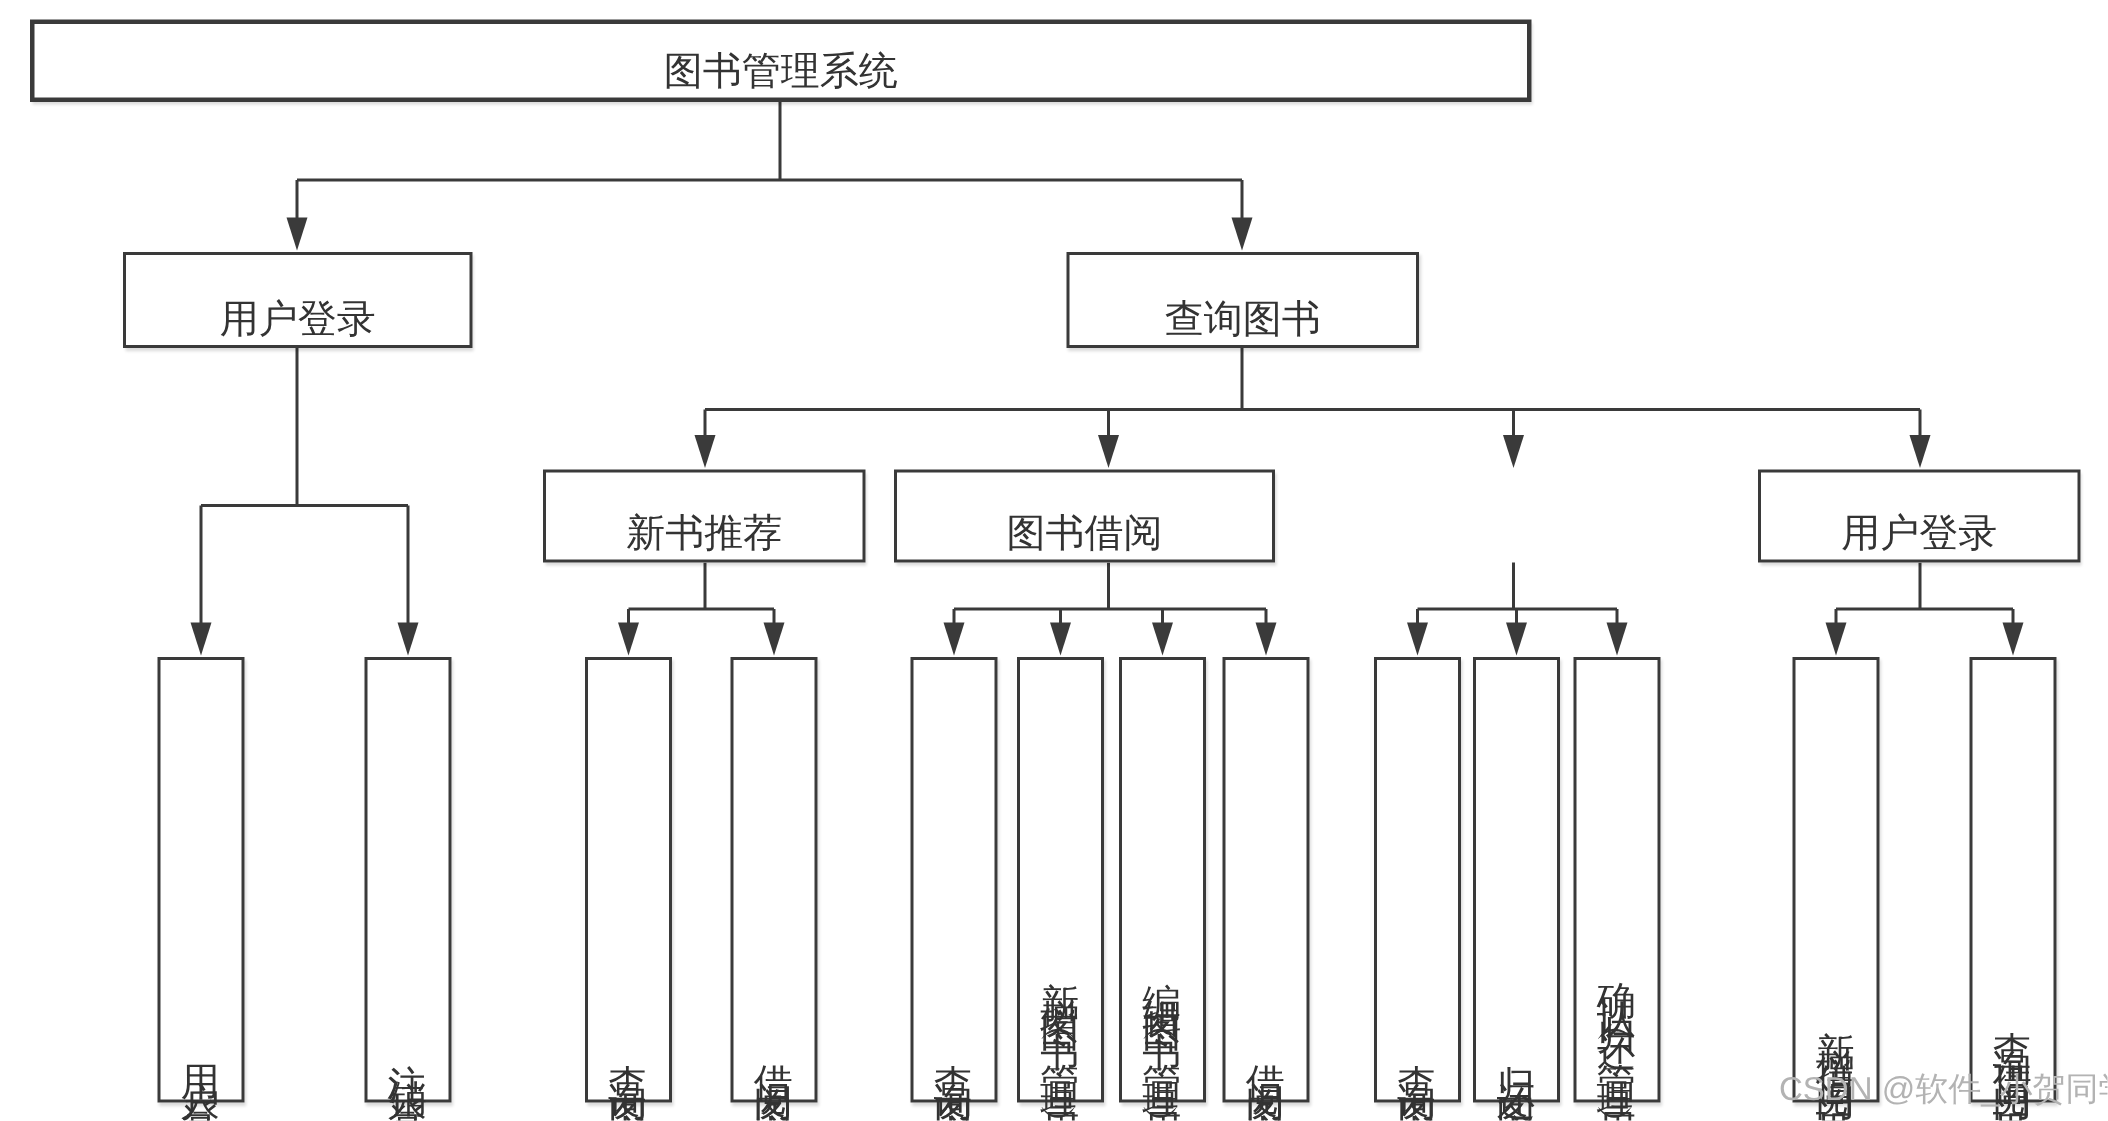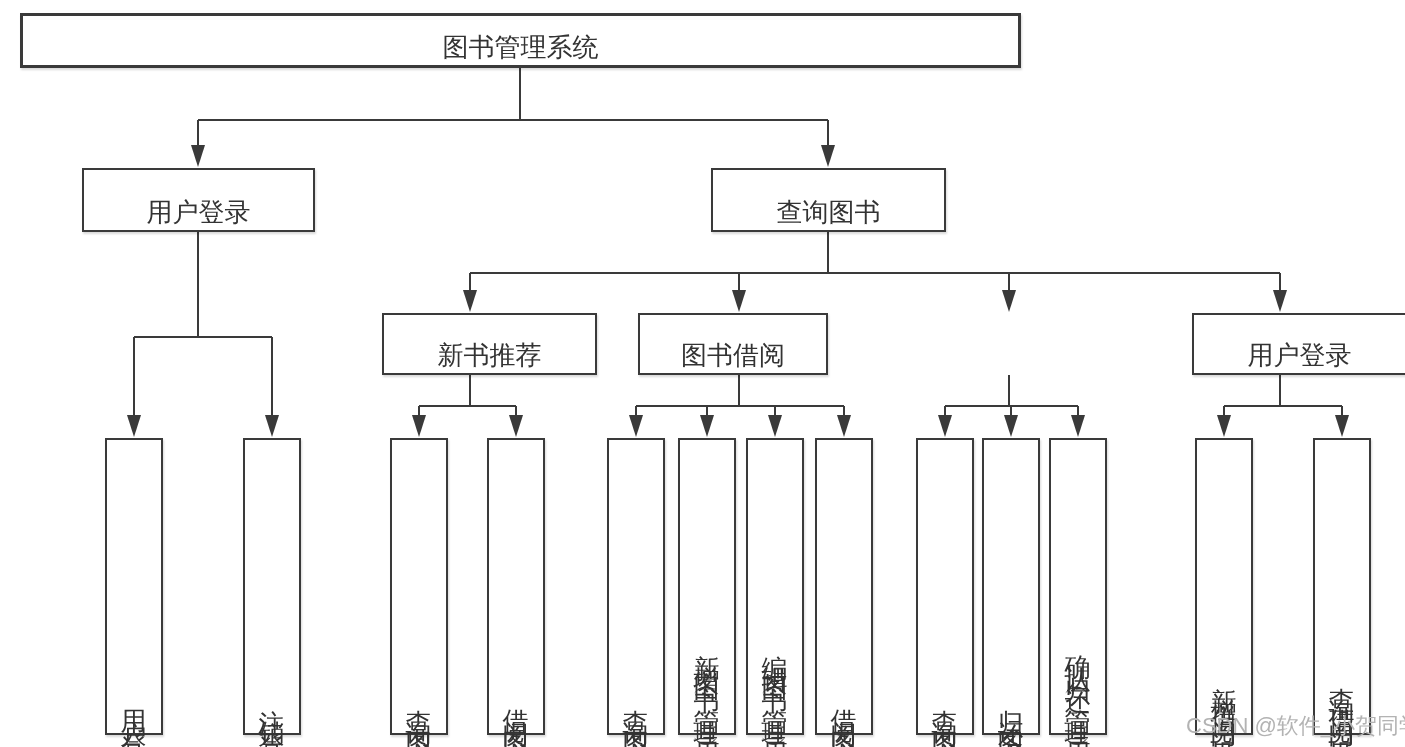--- a/index.html
+++ b/index.html
@@ -33,23 +33,23 @@
     align-items: flex-end;
     justify-content: center;
     color: #333333;
     font-size: 26px;
     z-index: 2;
   }
   .node.root   { left: 20px;   top: 13px;  width: 1001px; height: 55px; border-width: 3px; }
   .node.lvl2   { top: 168px; height: 64px; }
   .node.login  { left: 82px;  width: 233px; }
   .node.mgmt   { left: 711px; width: 235px; }
-  .node.lvl3   { top: 313px; height: 62px; margin-left: 20px; }
+  .node.lvl3   { top: 313px; height: 62px; }
   .node.rec    { left: 362px;  width: 215px; }
-  .node.borrow { left: 618px;  width: 190px; }
+  .node.borrow { left: 596px;  width: 254px; }
   .node.cur    { left: 902px;  width: 215px; }
   .node.hist   { left: 1172px; width: 215px; }
   .node.leaf   { top: 438px; height: 297px; width: 58px; }
   .node.leaf .vtext {
     writing-mode: vertical-rl;
     text-orientation: mixed;
     letter-spacing: 11px;
     line-height: 1;
     white-space: nowrap;
   }

